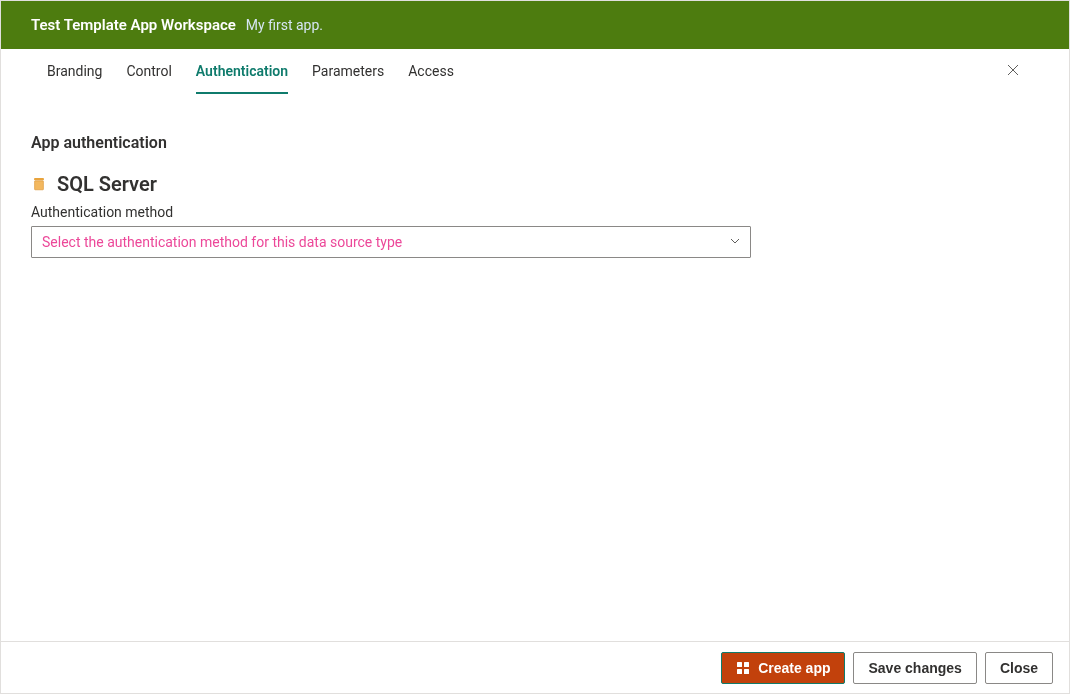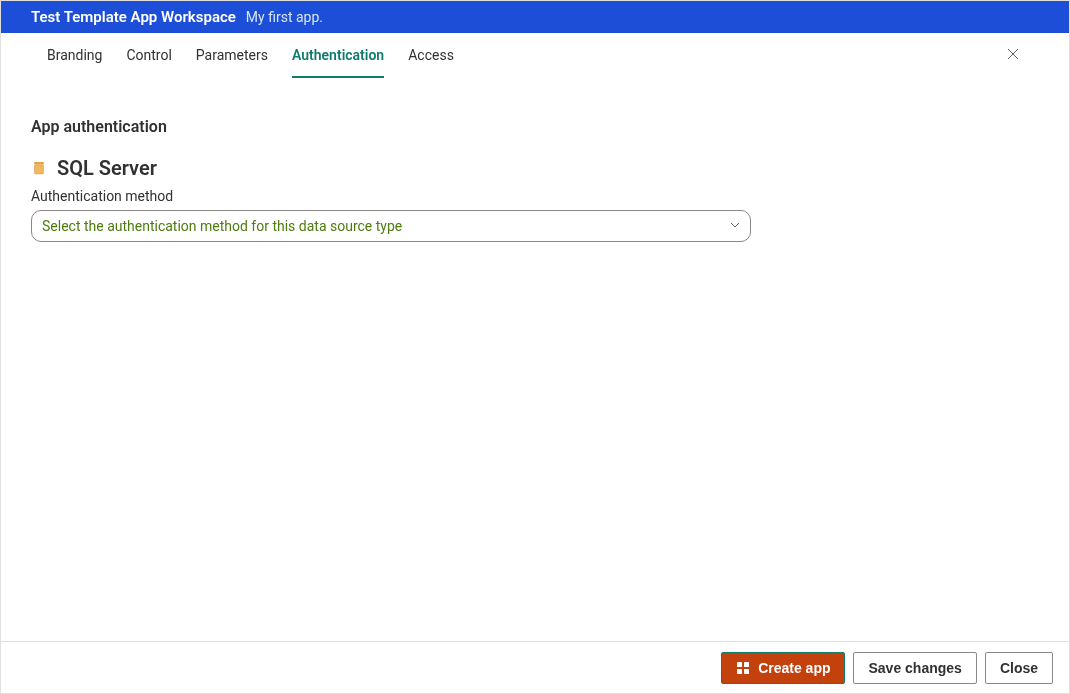--- a/index.html
+++ b/index.html
@@ -15,23 +15,23 @@
   }
   .root {
     display: flex;
     flex-direction: column;
     width: 1070px;
     height: 694px;
     border: 1px solid #e1dfdd;
   }
   
   .header {
-    background: #1d4ed8;
+    background: #4d7c0f;
     color: #fff;
-    height: 32px;
+    height: 48px;
     display: flex;
     align-items: center;
     padding: 0 16px 0 30px;
   }
   .header-title {
     font-weight: 600;
     font-size: 15px;
     margin-right: 10px;
   }
   .header-subtitle {
@@ -114,26 +114,26 @@
     margin-bottom: 6px;
   }
   .select-wrap {
     position: relative;
     width: 720px;
   }
   .select {
     width: 100%;
     height: 32px;
     border: 1px solid #8a8886;
-    border-radius: 10px;
+    border-radius: 1px;
     padding: 0 32px 0 10px;
     background: #fff;
     display: flex;
     align-items: center;
-    color: #4d7c0f;
+    color: #ec4899;
     font-size: 14px;
     cursor: pointer;
   }
   .select-caret {
     position: absolute;
     right: 10px;
     top: 50%;
     transform: translateY(-50%);
     pointer-events: none;
     color: #605e5c;
@@ -175,22 +175,22 @@
 <div class="root">
 
   <div class="header">
     <span class="header-title">Test Template App Workspace</span>
     <span class="header-subtitle">My first app.</span>
   </div>
 
   <div class="tabrow">
     <div class="tab">Branding</div>
     <div class="tab">Control</div>
+    <div class="tab active">Authentication</div>
     <div class="tab">Parameters</div>
-    <div class="tab active">Authentication</div>
     <div class="tab">Access</div>
     <div class="tab-close">
       <svg width="12" height="12" viewBox="0 0 12 12" fill="none" stroke="#605e5c" stroke-width="1">
           <path d="M1 1 L11 11 M11 1 L1 11"></path>
         </svg>
     </div>
   </div>
 
   <div class="main">
     <h2 class="section-title">App authentication</h2>

